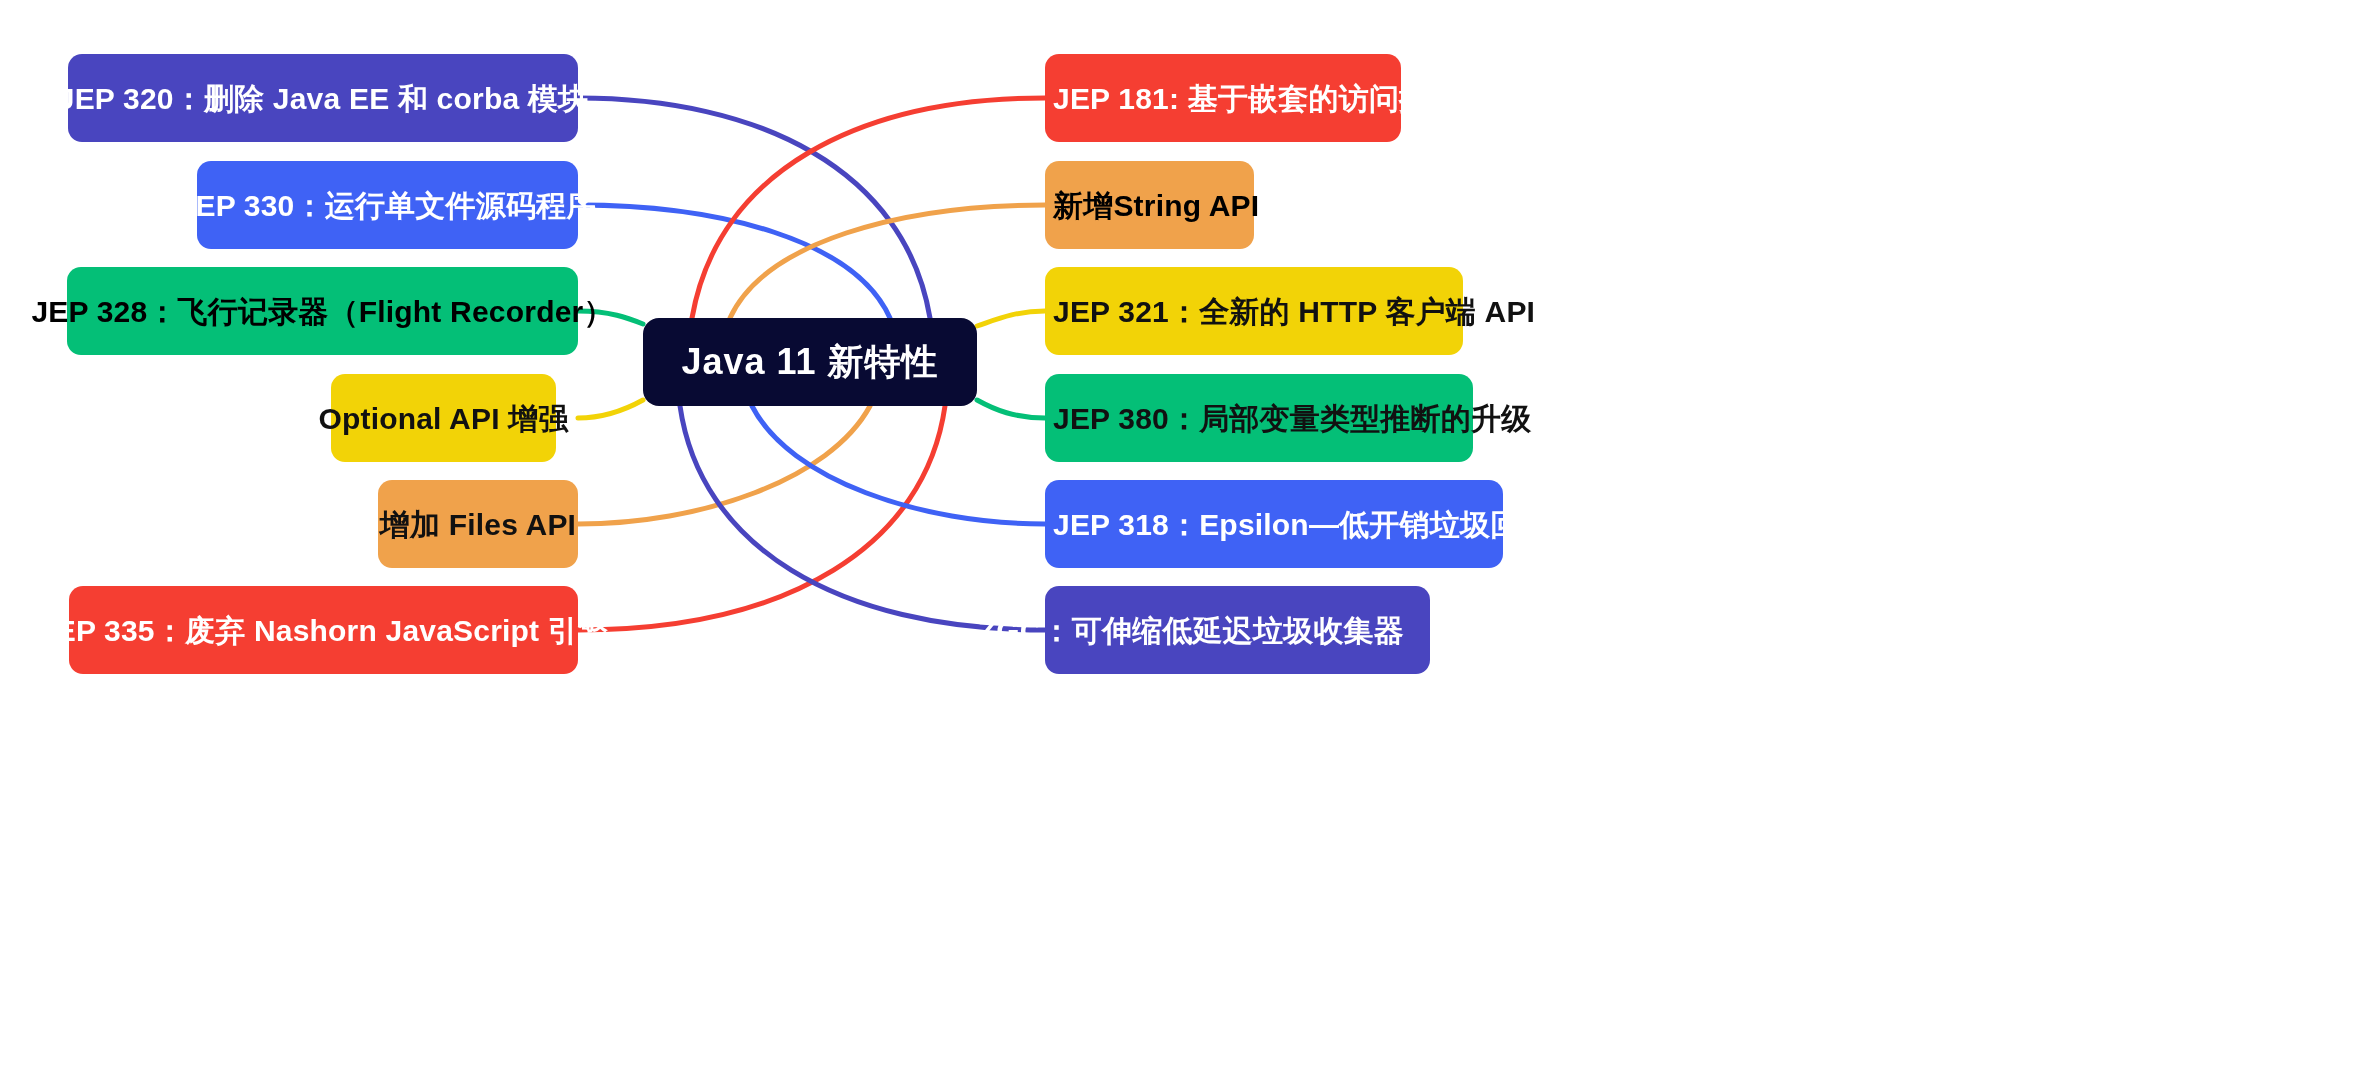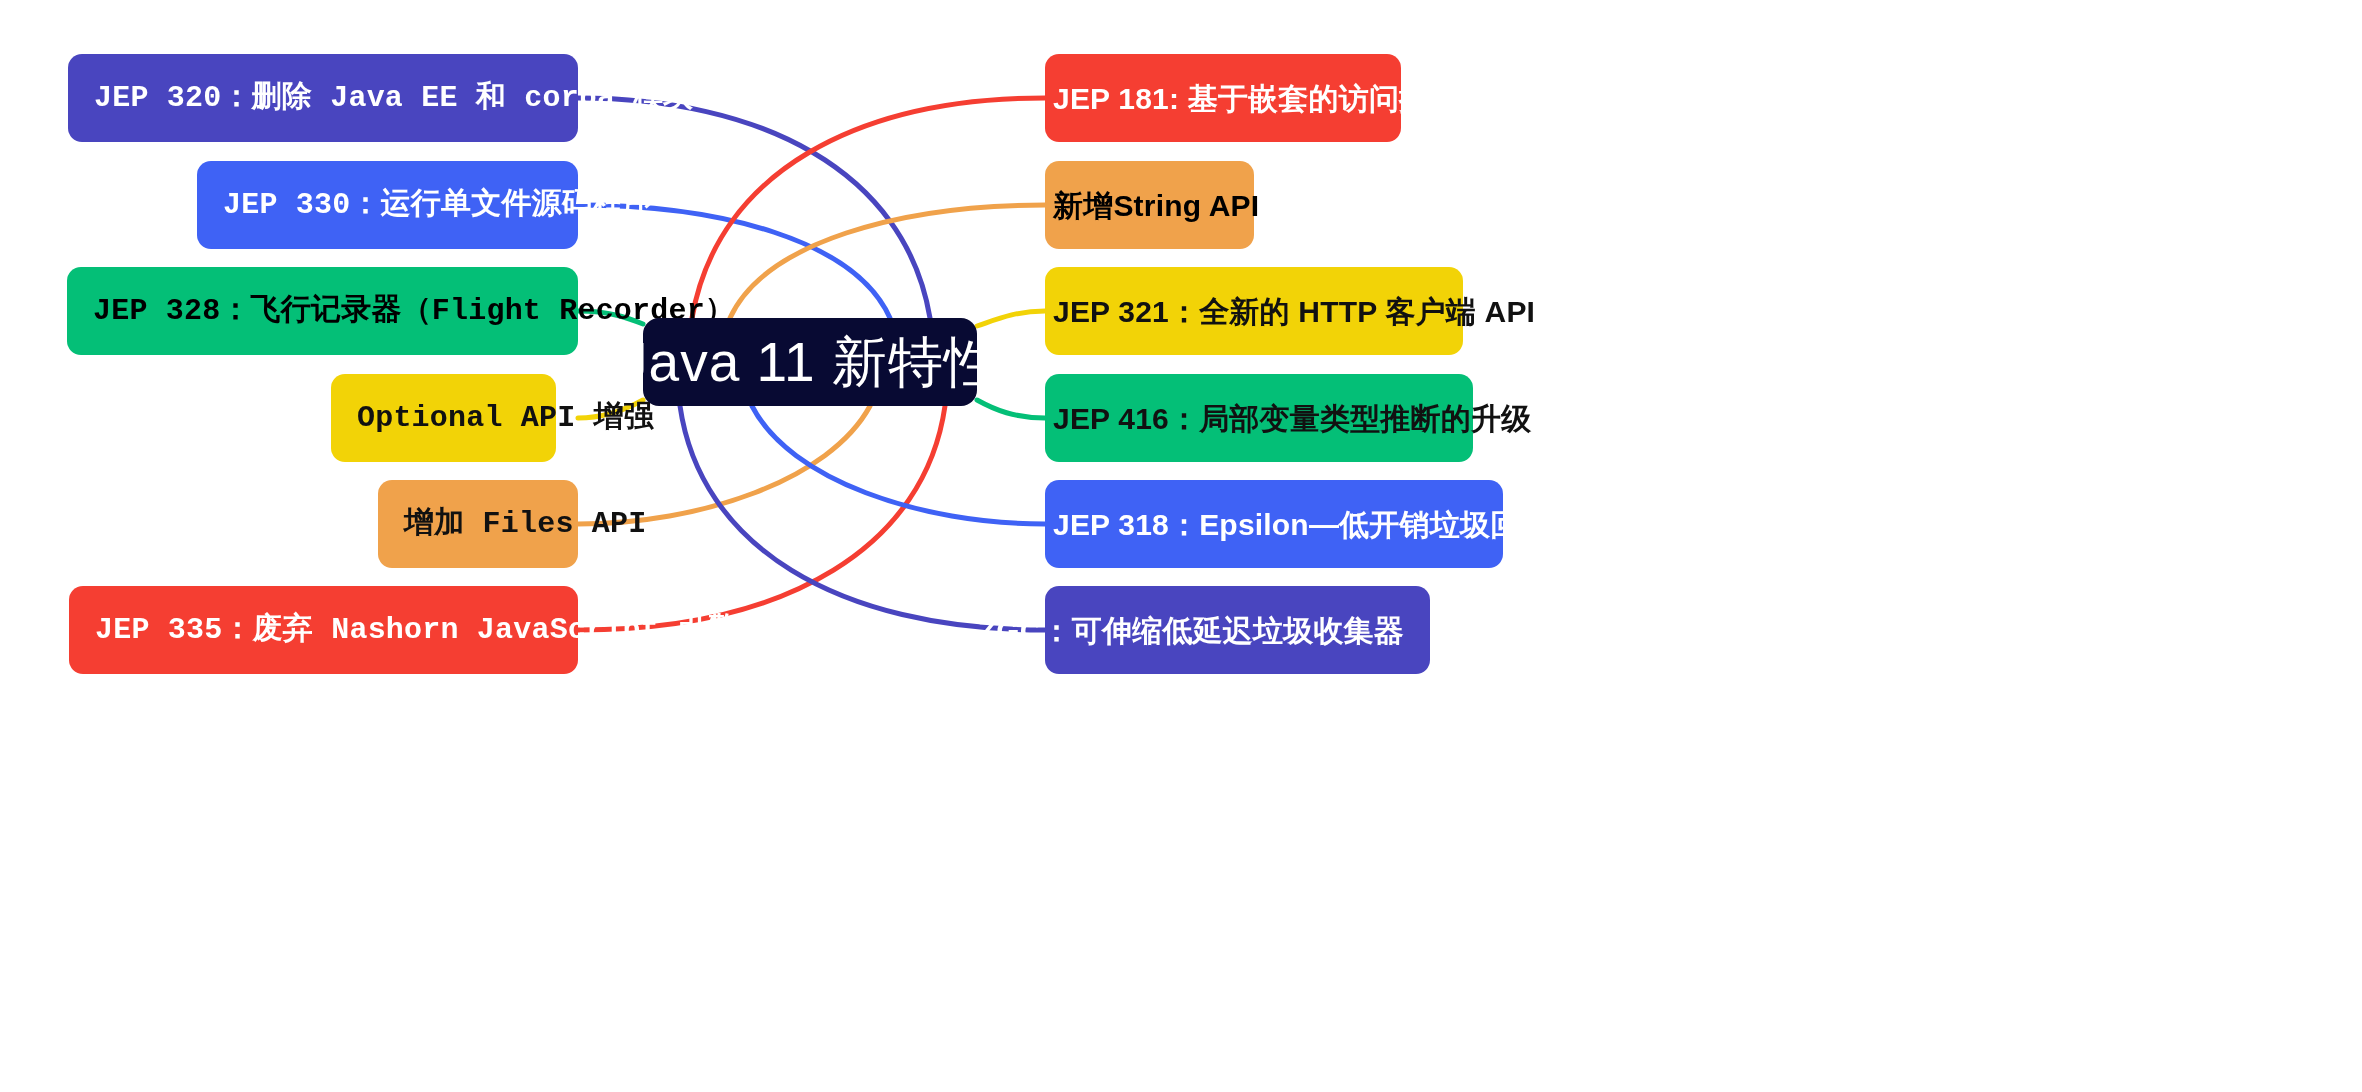--- a/index.html
+++ b/index.html
@@ -39,32 +39,32 @@
   .node-label {
     display: block;
     line-height: 1.1;
   }
   .side-node {
     font-size: 30px;
     font-weight: 700;
     height: 88px;
   }
   .left-node {
-    font-family: Liberation Mono, monospace;
+    justify-content: center;
   }
   .right-node {
     justify-content: flex-start;
     padding-left: 8px;
   }
   .center-node {
     border-radius: 16px;
     background: #080A33;
     color: #ffffff;
-    font-size: 55px;
-    font-weight: 400;
+    font-size: 36px;
+    font-weight: 700;
     justify-content: center;
     letter-spacing: 1px;
     align-items: center;
   }
 </style>
 </head>
 <body>
 
 <div id="canvas" style="background: rgb(255, 255, 255);">
 
@@ -112,21 +112,21 @@
       <div class="node side-node right-node" style="left: 1045px; top: 54px; width: 356px; background: rgb(245, 62, 50); color: rgb(255, 255, 255);">
         <span class="node-label">JEP 181: 基于嵌套的访问控制</span>
       </div>
       <div class="node side-node right-node" style="left: 1045px; top: 161px; width: 209px; background: rgb(240, 162, 75); color: #000000;">
         <span class="node-label">新增String API</span>
       </div>
       <div class="node side-node right-node" style="left: 1045px; top: 267px; width: 418px; background: rgb(242, 211, 7); color: rgb(17, 17, 17);">
         <span class="node-label">JEP 321：全新的 HTTP 客户端 API</span>
       </div>
       <div class="node side-node right-node" style="left: 1045px; top: 374px; width: 428px; background: rgb(4, 191, 119); color: rgb(17, 17, 17);">
-        <span class="node-label">JEP 416：局部变量类型推断的升级</span>
+        <span class="node-label">JEP 380：局部变量类型推断的升级</span>
       </div>
       <div class="node side-node right-node" style="left: 1045px; top: 480px; width: 458px; background: rgb(63, 98, 245); color: rgb(255, 255, 255);">
         <span class="node-label">JEP 318：Epsilon—低开销垃圾回收器</span>
       </div>
       <div class="node side-node right-node" style="left: 1045px; top: 586px; width: 385px; background: rgb(73, 69, 191); color: rgb(255, 255, 255); justify-content: flex-end;">
         <span class="node-label">ZGC：可伸缩低延迟垃圾收集器</span>
       </div>
     </div>
 
 </div>

